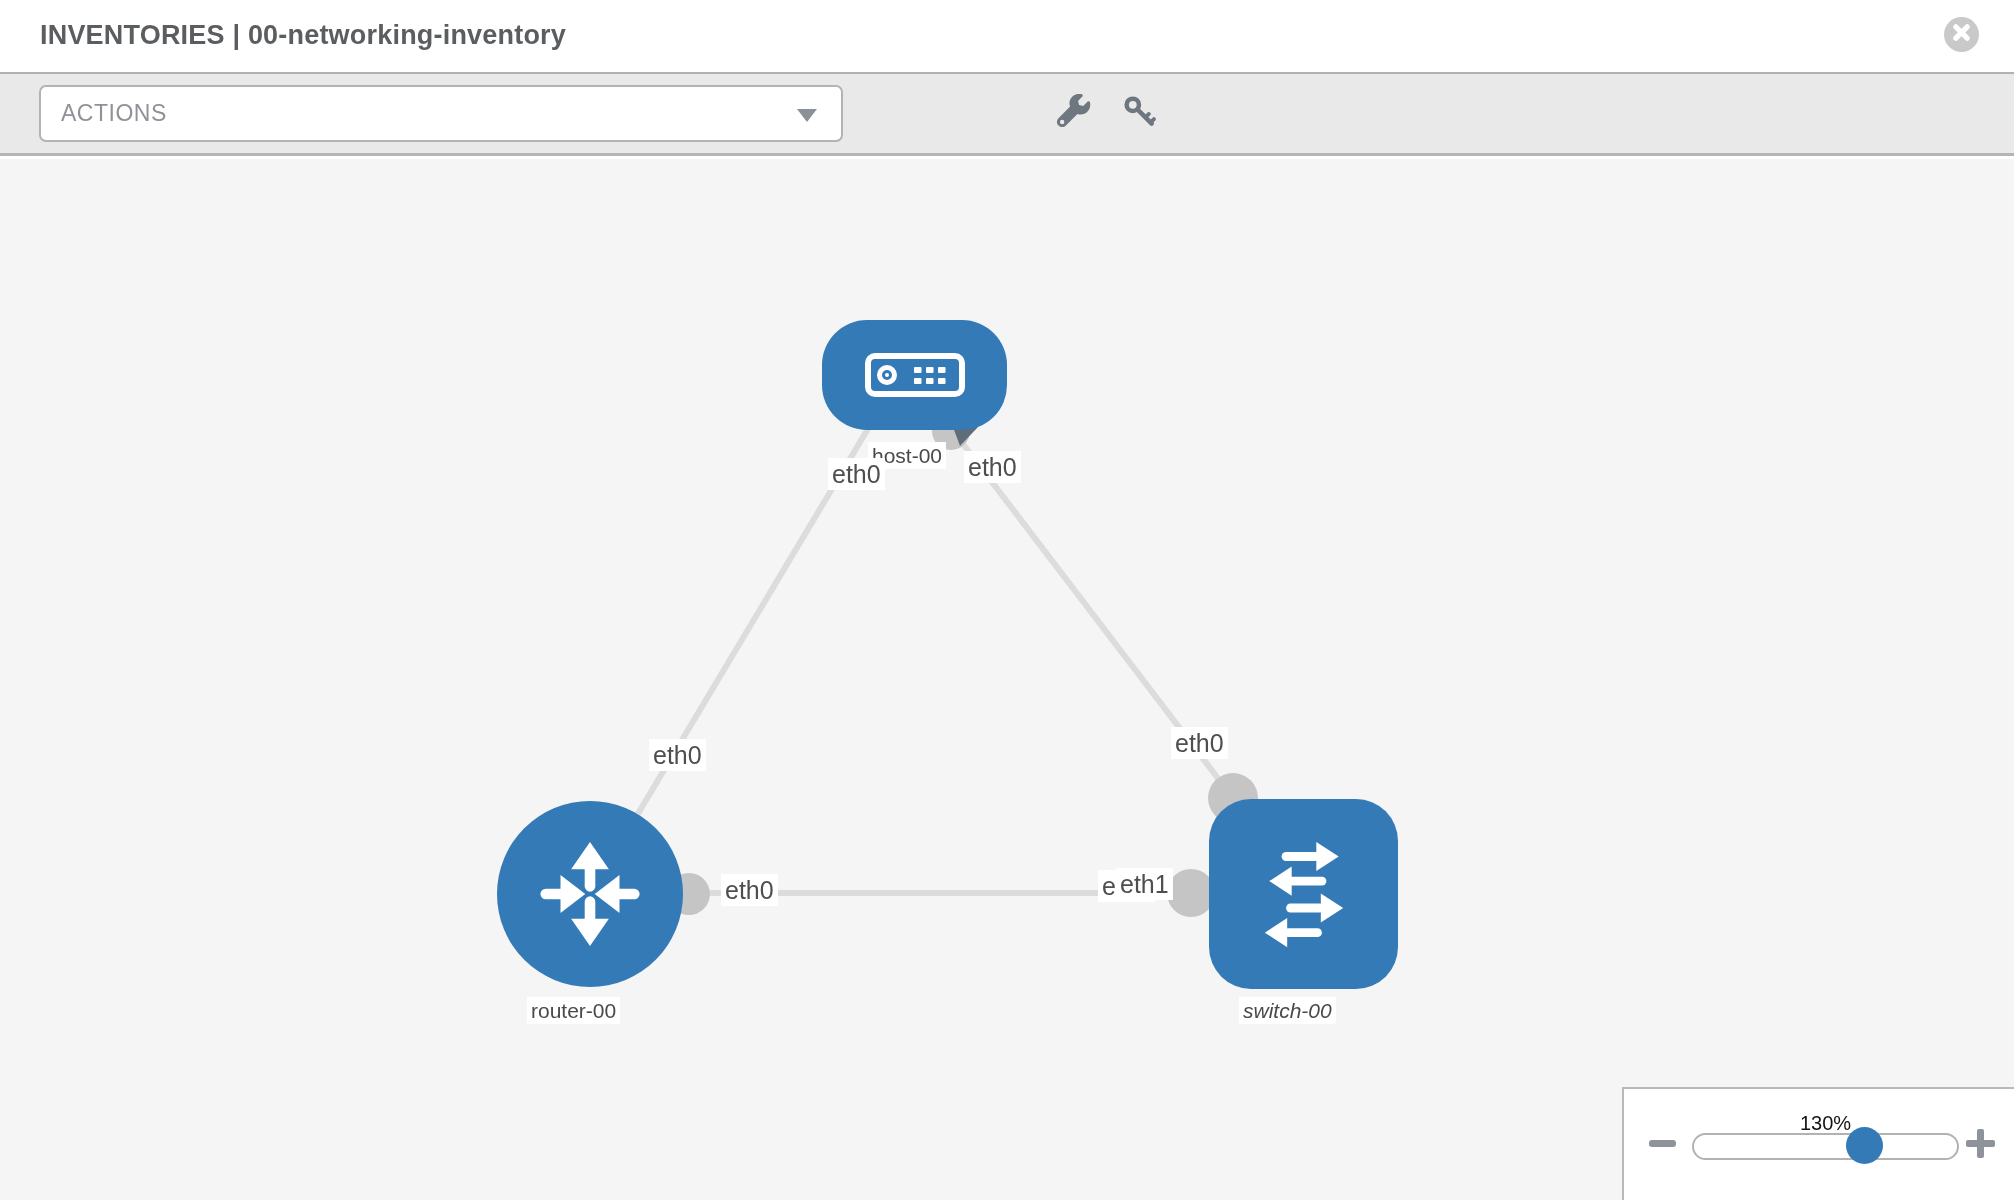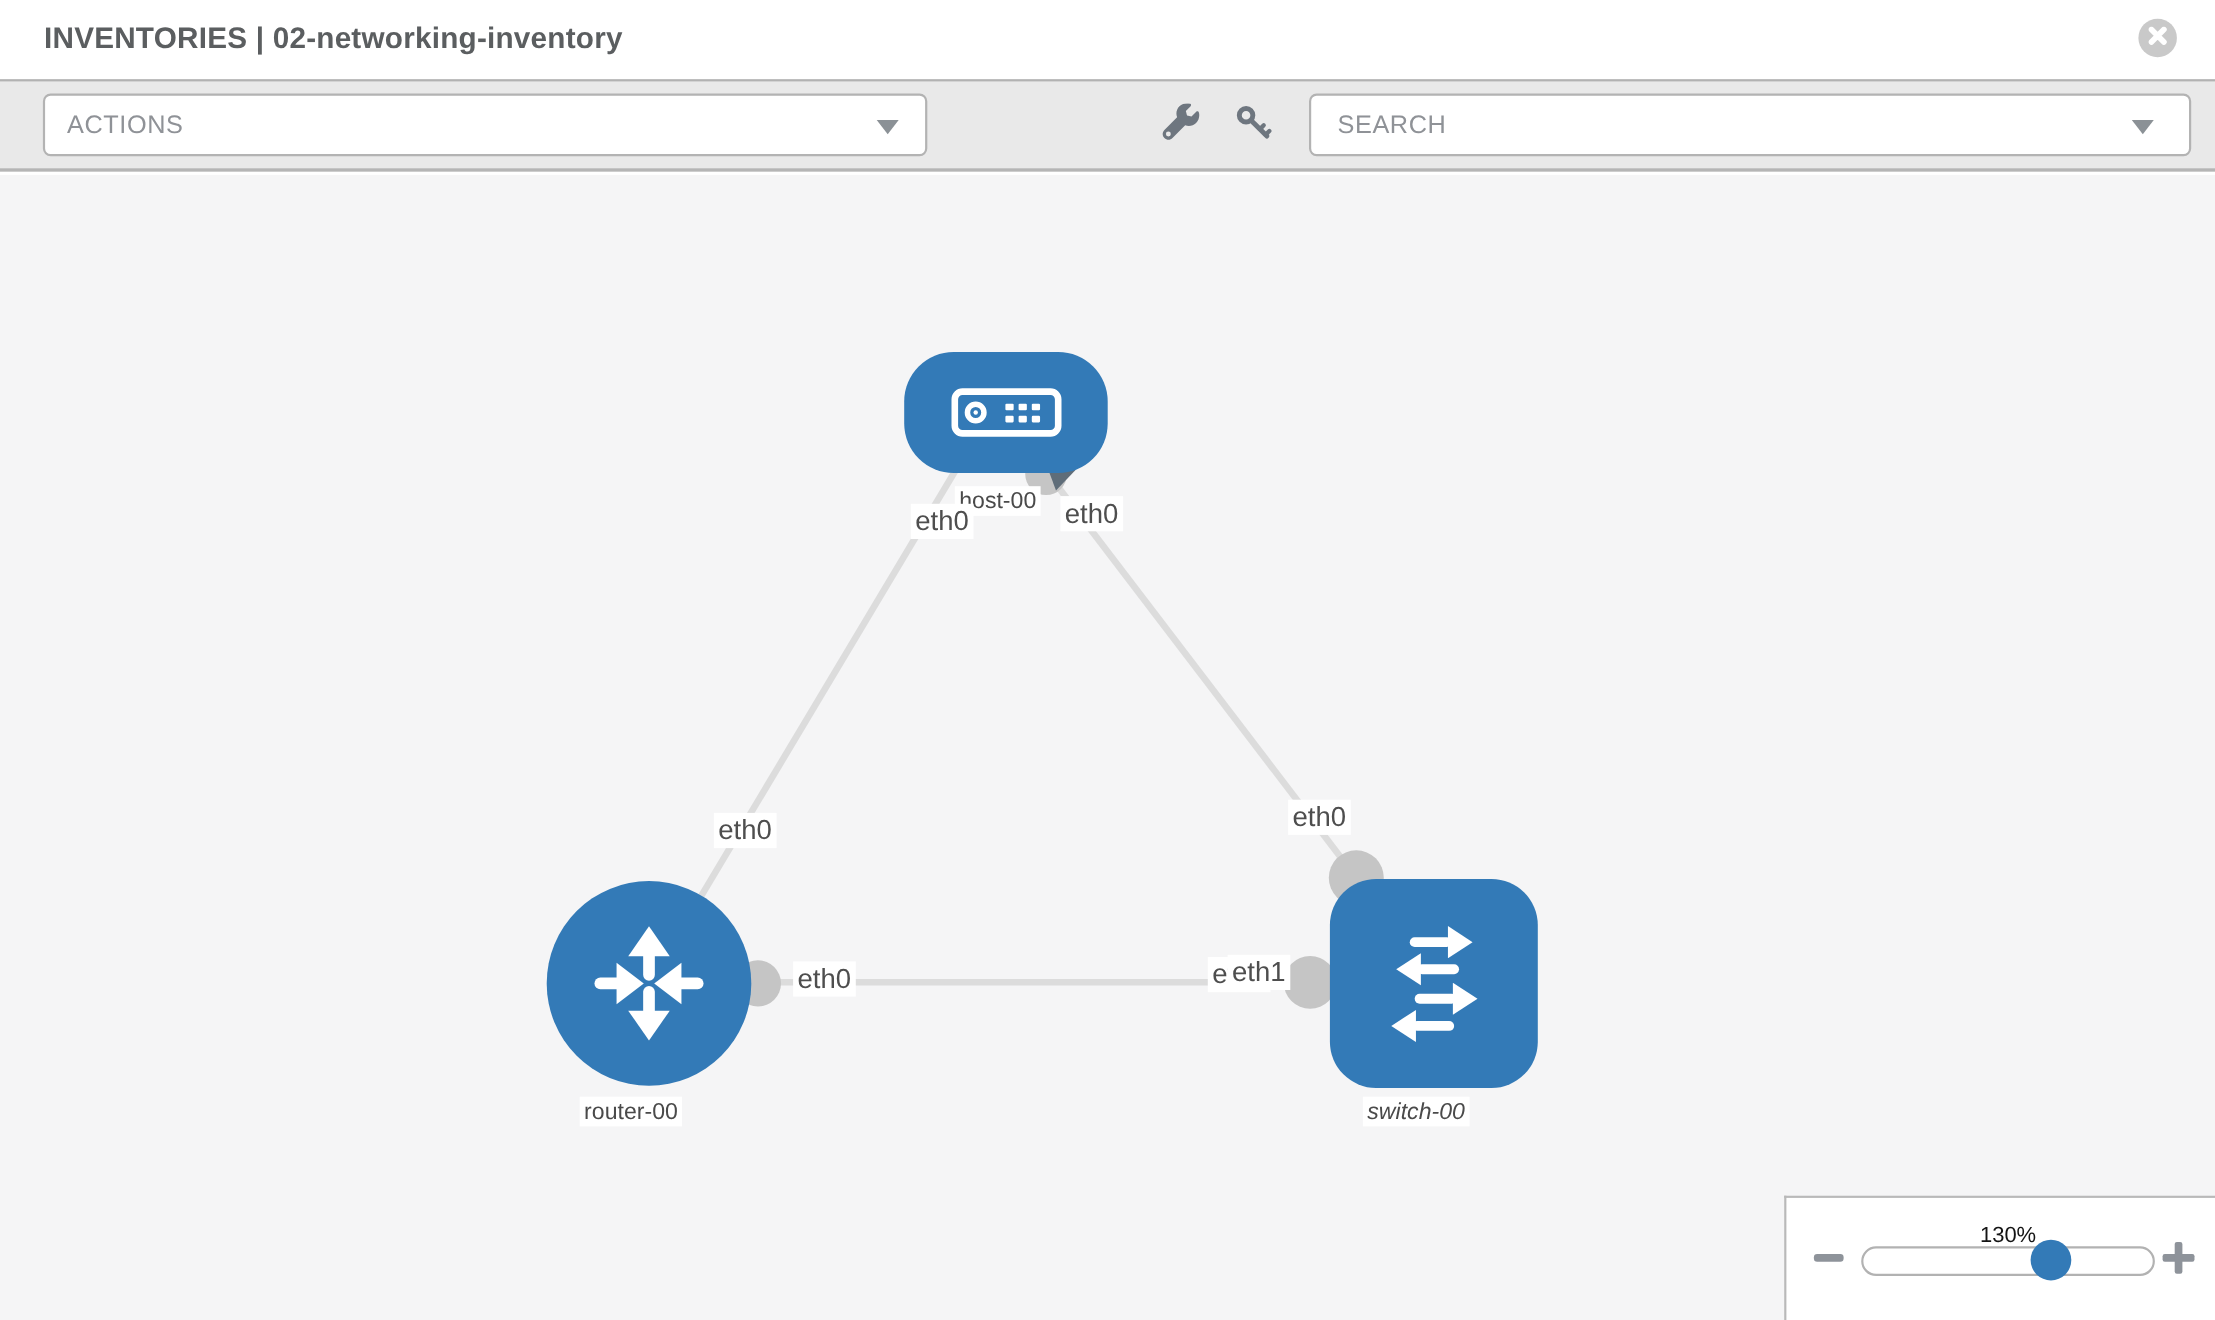--- a/index.html
+++ b/index.html
@@ -74,21 +74,21 @@
   .plus-shape::after{content:""; position:absolute; left:11px; top:0; width:7px; height:29px; border-radius:2px; background:#8e939a;}
   .zoom-track{position:absolute; left:68px; top:44px; width:267px; height:27px; background:#fff;
               border:2px solid #b2b2b2; border-radius:14px; cursor:pointer;}
   .zoom-handle{position:absolute; left:222px; top:38px; width:37px; height:37px; border-radius:50%;
                background:var(--node-blue); cursor:grab;}
 </style>
 </head>
 <body>
 
 <div class="header">
-  <div class="page-title">INVENTORIES | 02-networking-inventory</div>
+  <div class="page-title">INVENTORIES | 00-networking-inventory</div>
   <div class="close-btn">
     <span>
       <svg width="17" height="17" viewBox="0 0 18 18">
           <path d="M3 3 L15 15 M15 3 L3 15" stroke="#ffffff" stroke-width="5.5" stroke-linecap="round" fill="none"></path>
         </svg>
     </span>
   </div>
 </div>
 
 <div class="toolbar">
@@ -110,24 +110,20 @@
     <span>
       <svg width="36" height="36" viewBox="0 0 24 24" fill="none" stroke="var(--icon-gray)">
         <circle cx="7.2" cy="7.2" r="4.1" stroke-width="3"></circle>
         <path d="M10.3 10.3 L19.8 19.8" stroke-width="3" stroke-linecap="round"></path>
         <path d="M15.6 15.6 l2.3 -2.3" stroke-width="2.6" stroke-linecap="round"></path>
         <path d="M19 19 l2.3 -2.3" stroke-width="2.6" stroke-linecap="round"></path>
       </svg>
     </span>
   </div>
 
-  <div class="dropdown dd-search">
-    <span class="dd-label">SEARCH</span>
-    <span class="caret"></span>
-  </div>
 </div>
 
 <div class="canvas">
 
   <svg class="net" width="2014" height="1041">
     <line class="link" x1="872" y1="263" x2="590" y2="735"></line>
     <line class="link" x1="950" y1="268" x2="1233" y2="639"></line>
     <line class="link" x1="689" y1="734" x2="1191" y2="734"></line>
     <circle class="connector" cx="951" cy="272" r="19"></circle>
     <circle class="connector" cx="689" cy="735" r="21"></circle>

